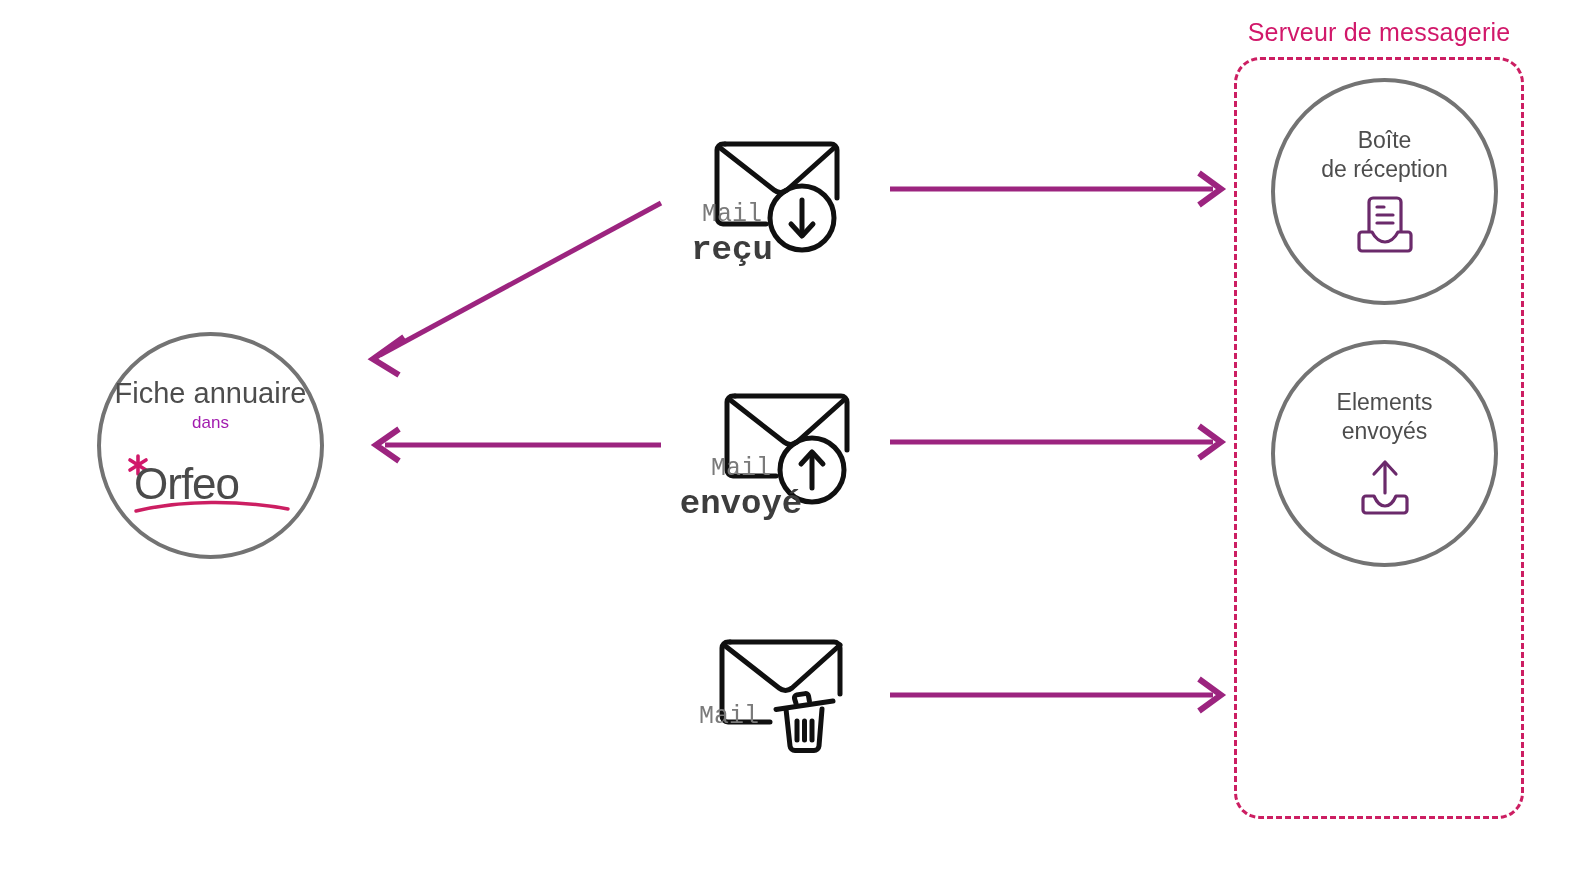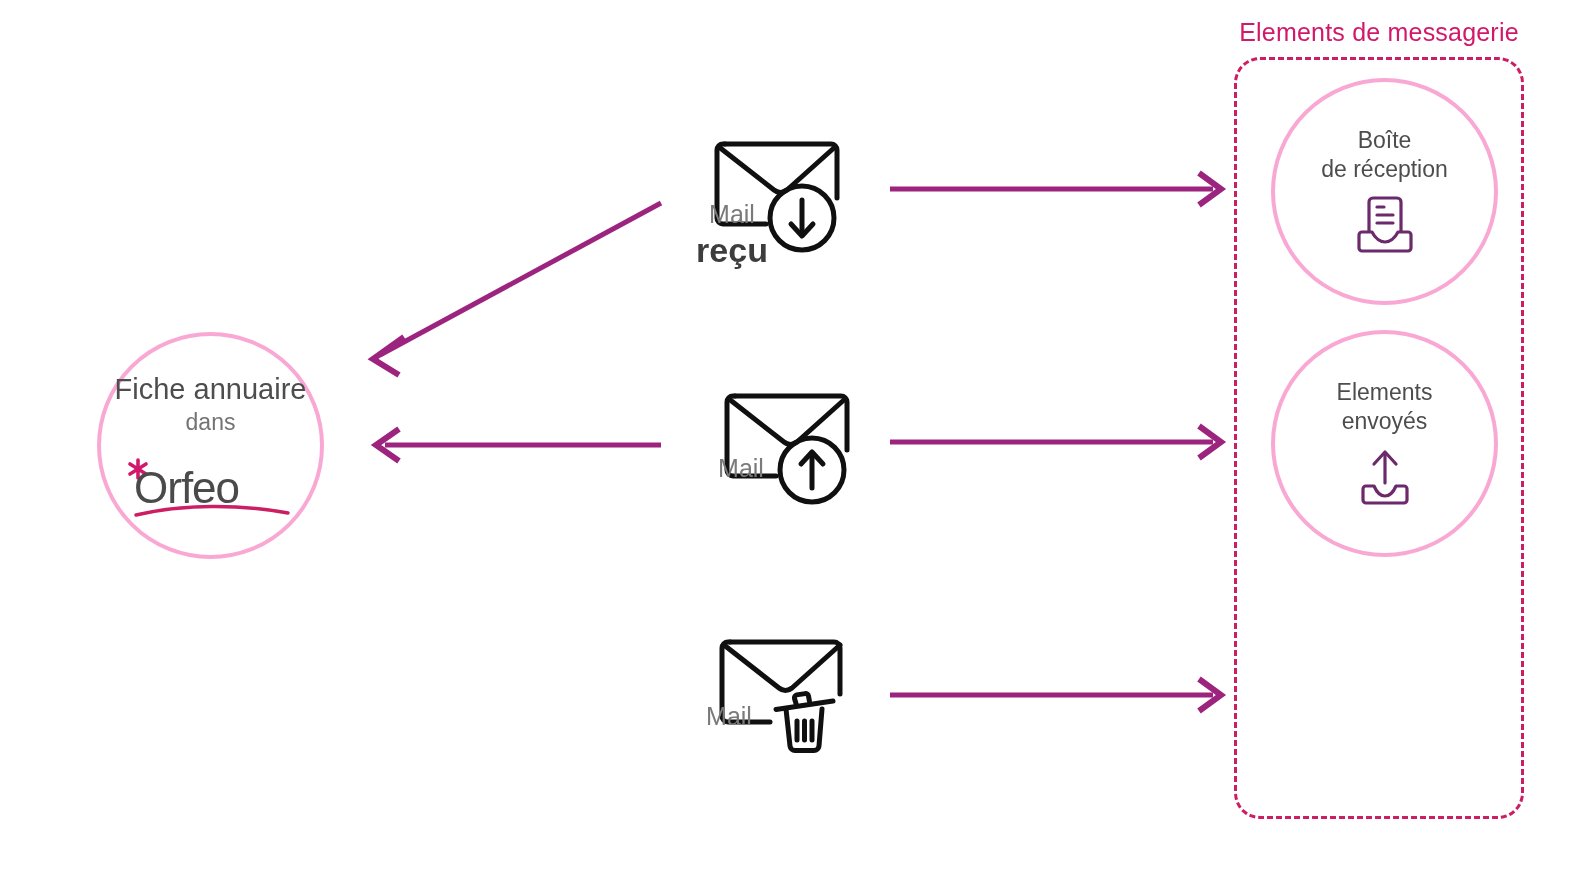--- a/index.html
+++ b/index.html
@@ -38,21 +38,21 @@
     text-align: center;
     color: #d1186a;
     font-size: 25px;
     letter-spacing: .2px;
     white-space: nowrap;
   }
 
   
   .circle {
     position: absolute;
-    border: 4px solid #f9a8d4;
+    border: 4px solid #737373;
     border-radius: 50%;
     box-sizing: border-box;
     display: flex;
     flex-direction: column;
     align-items: center;
     justify-content: center;
     background: #ffffff;
   }
   .circle-label {
     color: #4d4d4d;
@@ -60,21 +60,21 @@
     line-height: 1.26;
     text-align: center;
     white-space: pre-line;
   }
   .circle-icon {
     margin-top: 12px;
     line-height: 0;
   }
 
   #circle-inbox   { left: 1271px; top: 78px;  width: 227px; height: 227px; }
-  #circle-sent    { left: 1271px; top: 330px; width: 227px; height: 227px; }
+  #circle-sent    { left: 1271px; top: 340px; width: 227px; height: 227px; }
   #circle-trash   { left: 1271px; top: 586px; width: 227px; height: 227px; }
 
   #circle-orfeo {
     left: 97px; top: 332px; width: 227px; height: 227px;
   }
   #orfeo-text {
     color: #4d4d4d;
     font-size: 29px;
     line-height: 1.27;
     text-align: center;
@@ -86,20 +86,21 @@
   .mail-node {
     position: absolute;
     width: 230px;
   }
   .mail-art { position: relative; height: 102px; }
   .mail-art svg { position: absolute; left: 0; top: 0; }
   .mail-caption {
     position: relative;
     text-align: center;
     line-height: 1.18;
+    font-family: Liberation Mono, monospace;
   }
   .mail-caption .lt {
     display: block;
     color: #7a7a7a;
     font-size: 25px;
   }
   .mail-caption .bd {
     display: block;
     color: #3d3d3d;
     font-size: 34px;
@@ -151,21 +152,21 @@
         <polyline points="1199,426 1221,442 1199,458" stroke-width="6"></polyline>
       </g>
 
       <g>
         <line x1="890" y1="695" x2="1213" y2="695"></line>
         <polyline points="1199,679 1221,695 1199,711" stroke-width="6"></polyline>
       </g>
     </g>
   </svg>
 
-  <div id="server-title">Elements de messagerie</div>
+  <div id="server-title">Serveur de messagerie</div>
   <div id="server-group"></div>
 
   <div id="circle-inbox" class="circle">
     <div class="circle-label">Boîte
 de réception</div>
     <div class="circle-icon">
       <svg width="64" height="62" viewBox="0 0 64 62" xmlns="http://www.w3.org/2000/svg" fill="none" stroke="#6b2a6b" stroke-width="3.2" stroke-linecap="round" stroke-linejoin="round">
         <path d="M16 36 V7 a4 4 0 0 1 4-4 h24 a4 4 0 0 1 4 4 V36"></path>
         <line x1="24" y1="12" x2="31" y2="12"></line>
         <line x1="24" y1="20" x2="40" y2="20"></line>
@@ -183,21 +184,21 @@
         <line x1="32" y1="6" x2="32" y2="36"></line>
         <polyline points="21,17 32,5 43,17"></polyline>
         <path d="M10 42 a3 3 0 0 1 3-3 h8 c3 7 7.5 10 11 10 s8-3 11-10 h8 a3 3 0 0 1 3 3 v11 a3 3 0 0 1 -3 3 H13 a3 3 0 0 1 -3-3 z"></path>
       </svg>
     </div>
   </div>
 
 
   <div id="circle-orfeo" class="circle">
     <div id="orfeo-text">Fiche annuaire</div>
-    <div id="orfeo-text-2" style="color:#737373;font-size:23px;line-height:1.27;text-align:right">dans</div>
+    <div id="orfeo-text-2" style="color:#a21caf;font-size:17px;line-height:1.27;text-align:right">dans</div>
     <div id="orfeo-logo">
       <svg width="178" height="62" viewBox="0 0 178 62" xmlns="http://www.w3.org/2000/svg">
 
         <g stroke="#d1186a" stroke-width="3.6" stroke-linecap="round">
           <line x1="16" y1="2" x2="16" y2="20"></line>
           <line x1="8" y1="6" x2="24" y2="16"></line>
           <line x1="24" y1="6" x2="8" y2="16"></line>
         </g>
 
         <text x="12" y="45" font-family="'Liberation Sans', sans-serif" font-size="44" fill="#4a4a4a" letter-spacing="-1">Orfeo</text>
@@ -234,20 +235,21 @@
         <path d="M100 6 h106 a6 6 0 0 1 6 6 v48"></path>
         <path d="M100 6 H98 a6 6 0 0 0 -6 6 v68 a6 6 0 0 0 6 6 h43"></path>
         <path d="M94 9 l55 43 a10 10 0 0 0 13 0 l48 -43"></path>
         <circle cx="177" cy="80" r="32"></circle>
         <line x1="177" y1="98" x2="177" y2="63"></line>
         <polyline points="166,74 177,62 188,74"></polyline>
       </svg>
     </div>
     <div class="mail-caption">
       <span class="lt">Mail</span>
+      <span class="bd">envoyé</span>
     </div>
   </div>
 
   <div id="mail-deleted" class="mail-node">
     <div class="mail-art">
       <svg width="230" height="120" viewBox="0 0 230 120" xmlns="http://www.w3.org/2000/svg" fill="none" stroke="#101010" stroke-width="5" stroke-linecap="round" stroke-linejoin="round">
         <path d="M102 6 h104 a6 6 0 0 1 6 6 v46"></path>
         <path d="M102 6 H100 a6 6 0 0 0 -6 6 v68 a6 6 0 0 0 6 6 h42"></path>
         <path d="M96 9 l55 43 a10 10 0 0 0 13 0 l48 -43"></path>
 

